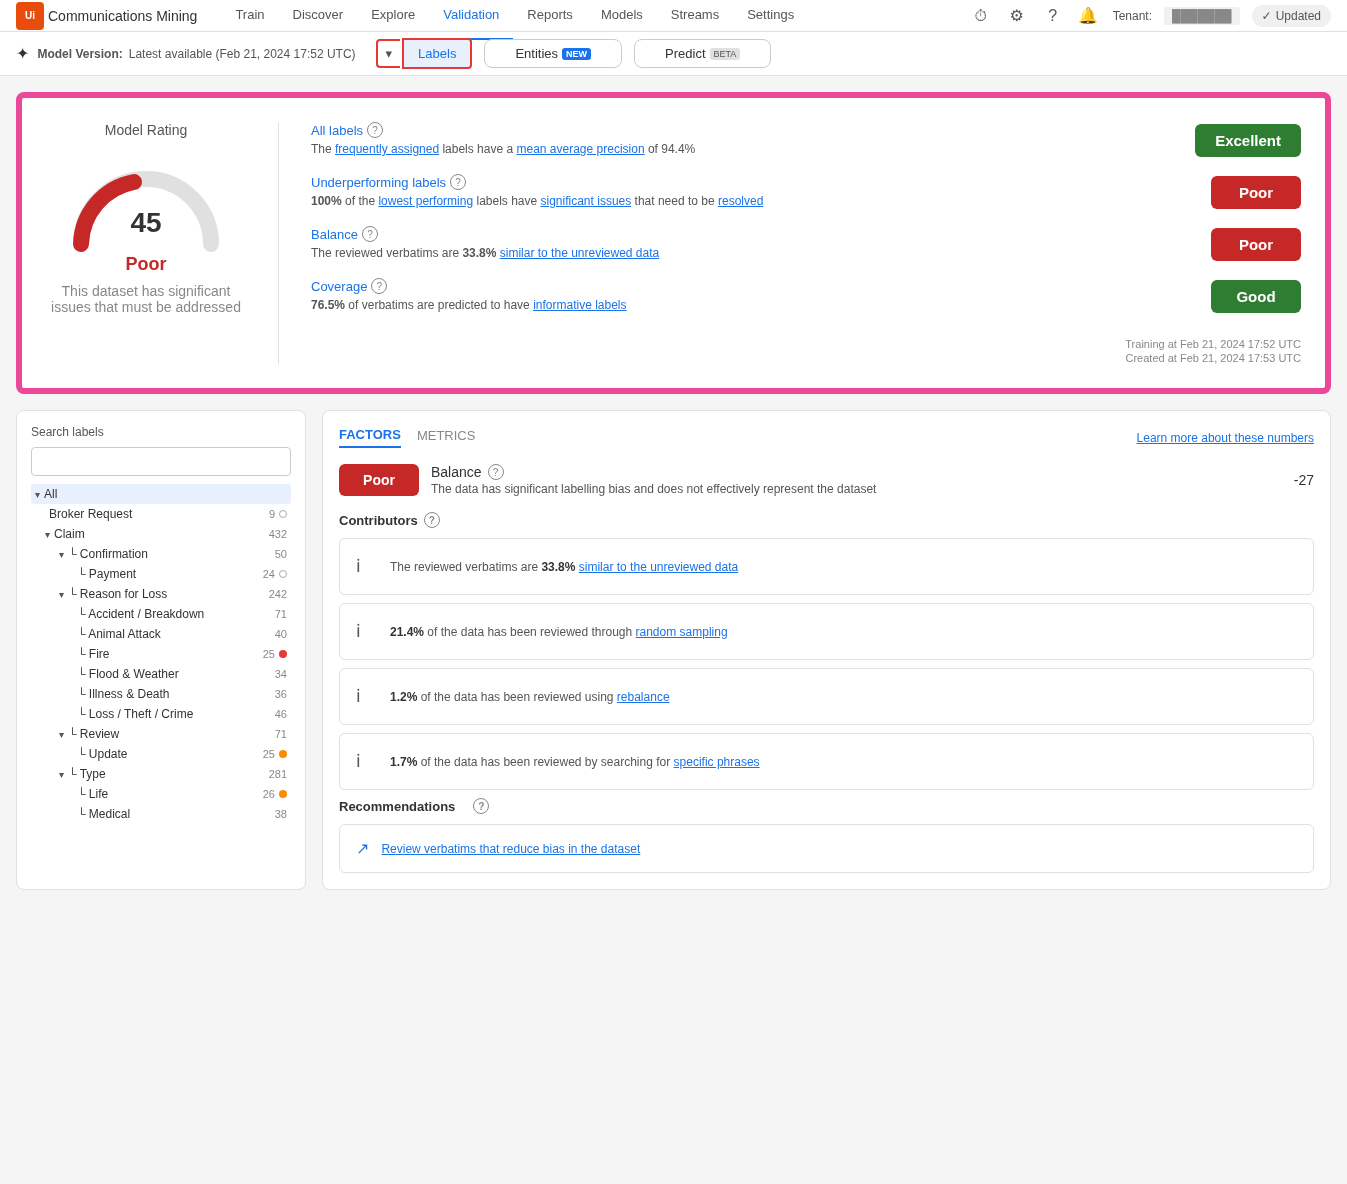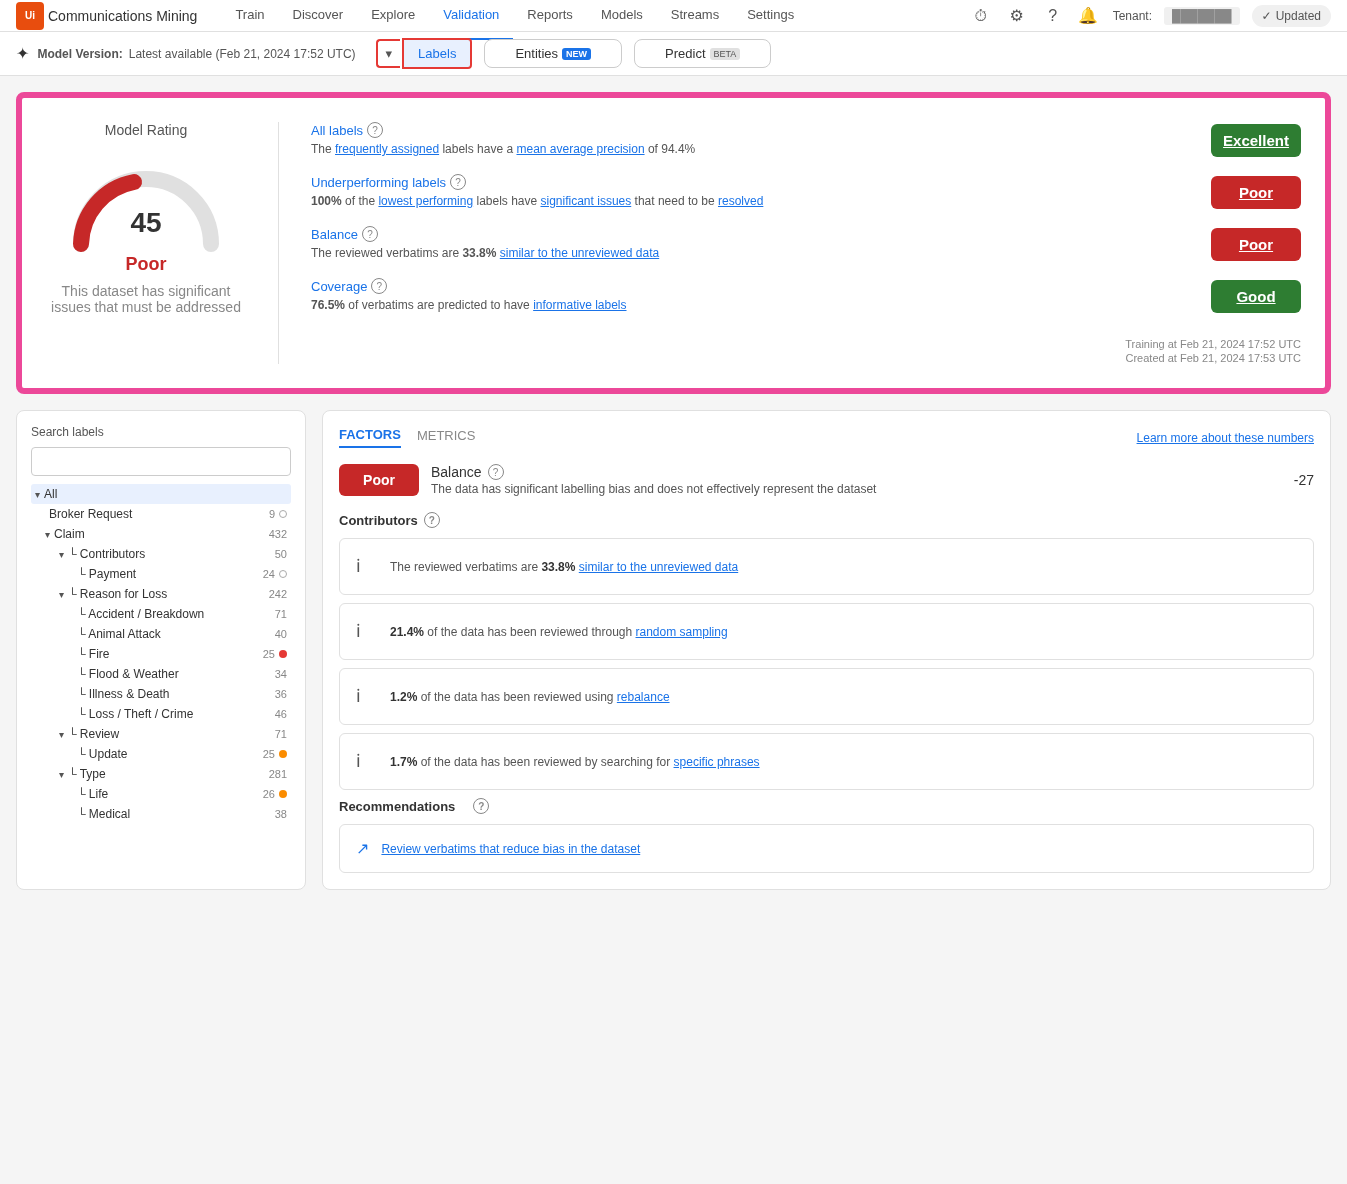--- a/index.html
+++ b/index.html
@@ -40,21 +40,21 @@
     .rating-title { font-size: 14px; color: #555; margin-bottom: 16px; }
     .gauge-container { position: relative; width: 160px; height: 90px; margin-bottom: 8px; }
     .gauge-label { font-size: 18px; font-weight: bold; color: #c62828; margin-top: 2px; }
     .gauge-desc { font-size: 14px; color: #888; text-align: center; margin-top: 8px; max-width: 200px; }
     .rating-right { flex: 1; display: flex; flex-direction: column; gap: 16px; }
     .metric-row { display: flex; align-items: flex-start; gap: 16px; }
     .metric-content { flex: 1; }
     .metric-title { font-size: 13px; color: #1a73e8; font-weight: 400; display: flex; align-items: center; gap: 4px; margin-bottom: 2px; }
     .metric-desc { font-size: 12px; color: #555; line-height: 1.5; }
     .metric-desc a, .metric-content a { color: #1a73e8; text-decoration: underline; cursor: pointer; }
-    .rating-badge { padding: 8px 4px; border-radius: 6px; font-size: 15px; font-weight: bold; color: #fff; min-width: 90px; text-align: center; align-self: center; text-decoration: underline; }
+    .rating-badge { padding: 8px 20px; border-radius: 6px; font-size: 15px; font-weight: bold; color: #fff; min-width: 90px; text-align: center; align-self: center; }
     .badge-excellent { background: #2e7d32; }
     .badge-poor { background: #c62828; }
     .badge-good { background: #2e7d32; }
     .rating-footer { display: flex; justify-content: flex-end; font-size: 11px; color: #888; flex-direction: column; align-items: flex-end; gap: 2px; margin-top: 8px; }
 
     
     .bottom-section { display: flex; gap: 16px; }
 
     
     .labels-sidebar { background: #fff; border: 1px solid #e0e0e0; border-radius: 8px; width: 290px; min-width: 290px; padding: 14px; overflow-y: auto; max-height: 600px; }
@@ -258,21 +258,21 @@
         </div>
 
         <div class="label-item indent1">
           <span class="label-chevron">▾</span>
           <span class="label-name">Claim</span>
           <span class="label-count">432</span>
         </div>
 
         <div class="label-item indent2">
           <span class="label-chevron">▾</span>
-          <span class="label-name">└ Contributors</span>
+          <span class="label-name">└ Confirmation</span>
           <span class="label-count">50</span>
         </div>
 
         <div class="label-item indent3">
           <span class="label-chevron"></span>
           <span class="label-name">└ Payment</span>
           <span class="label-count">24</span>
           <div class="label-dot-outline"></div>
         </div>
 

